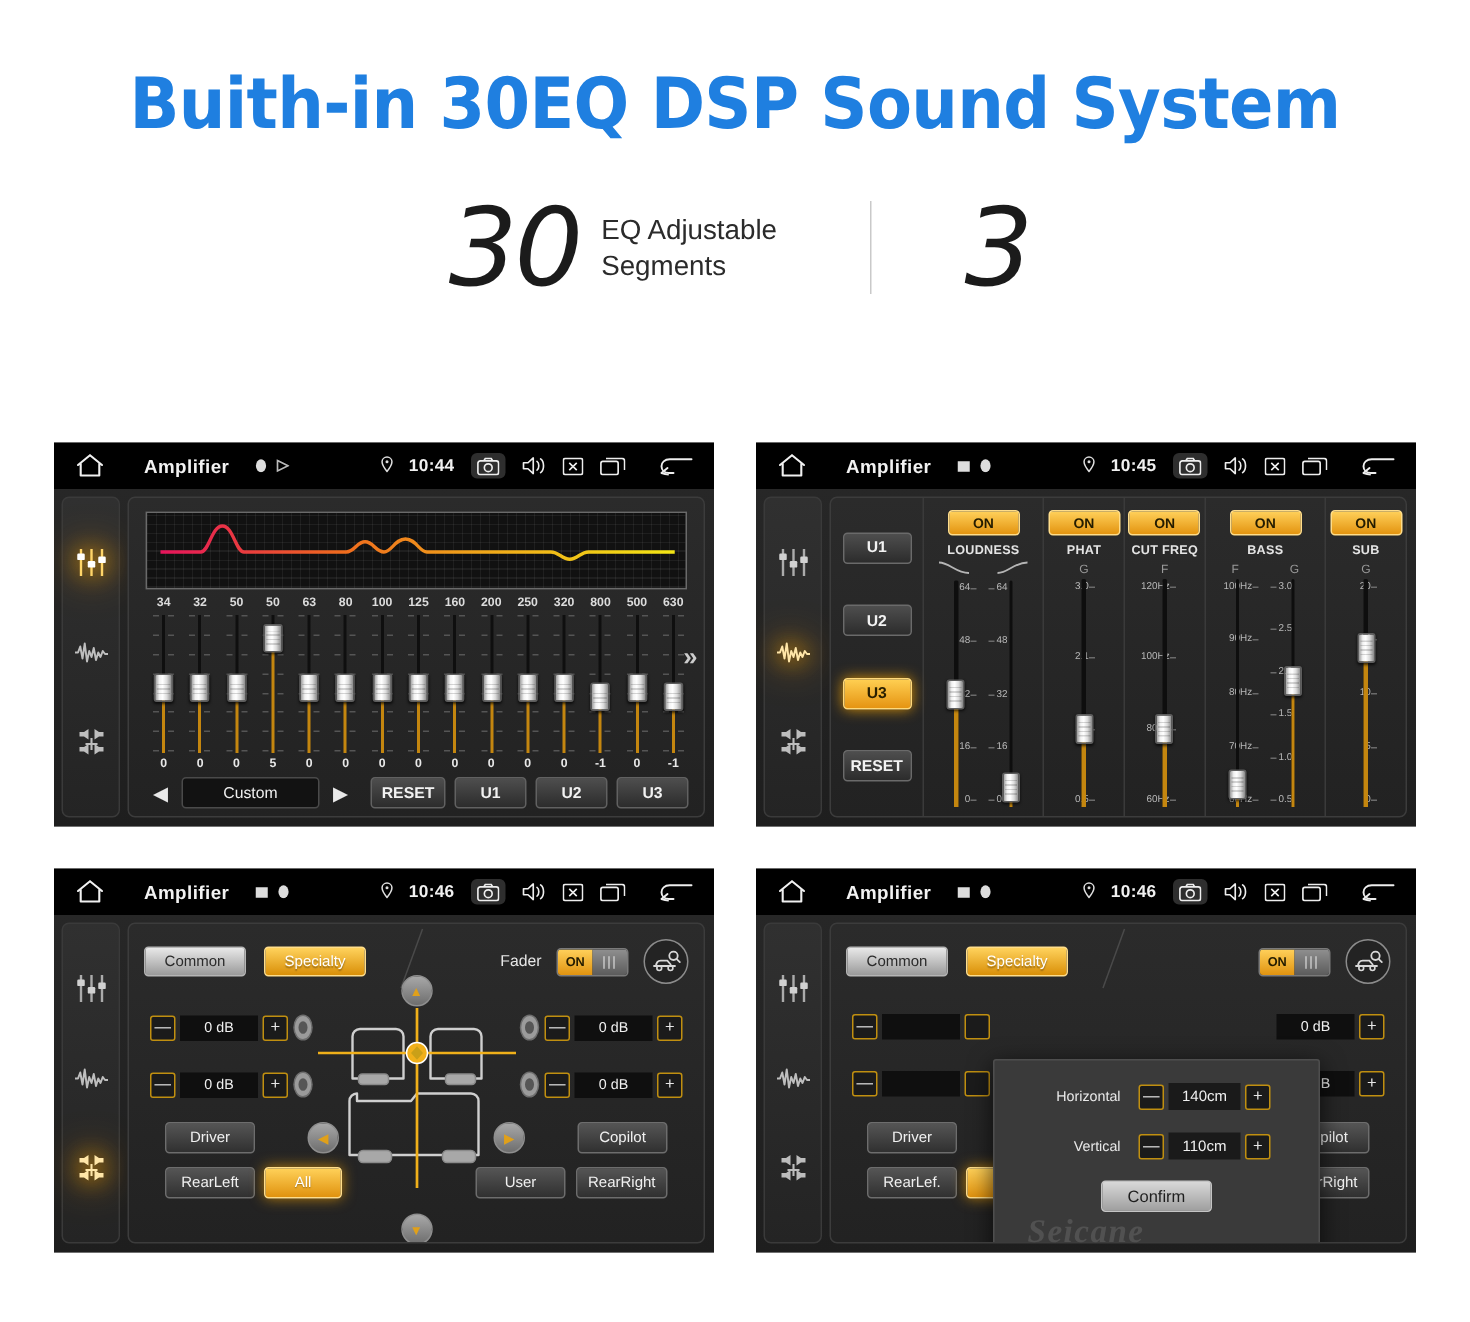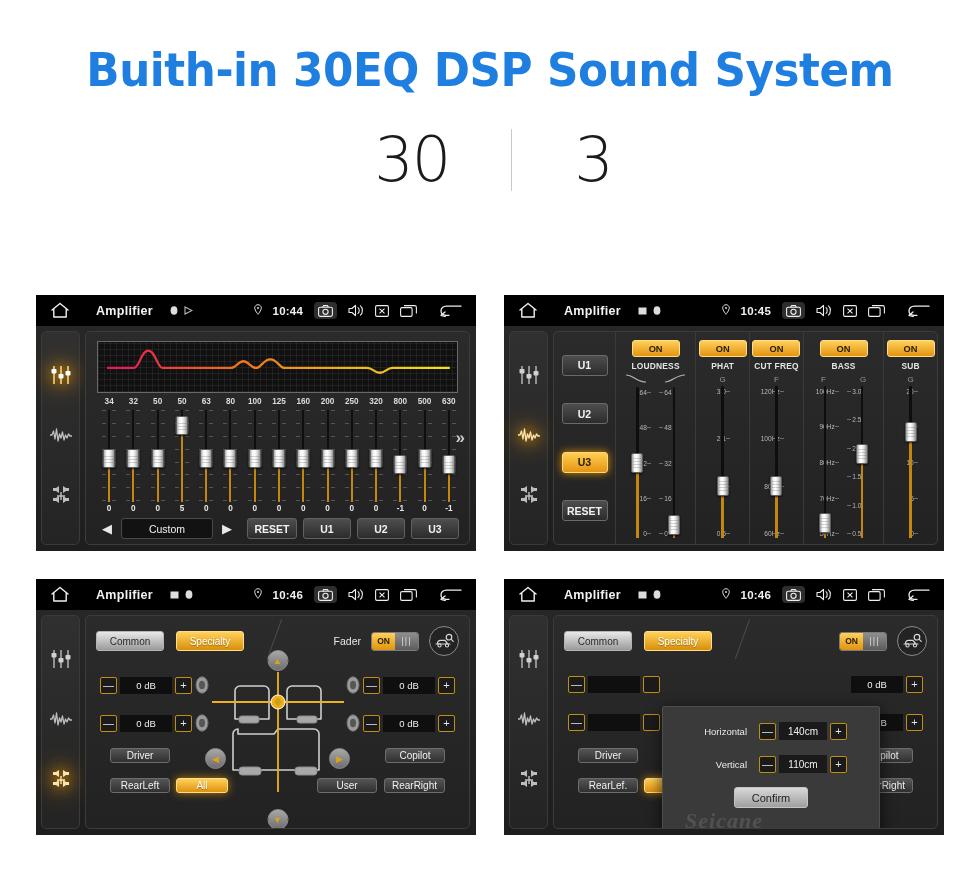--- a/index.html
+++ b/index.html
@@ -27,25 +27,26 @@
   .stats-row {
     display: flex;
     justify-content: center;
     align-items: center;
     margin-top: 32px;
     gap: 0px;
   }
   .stat { display: flex; align-items: center; gap: 14px; }
   .stat-num {
     font-family: "DejaVu Sans", sans-serif;
-    font-size: 62px;
+    font-size: 72px;
     font-weight: 300;
     color: #1b1b1b;
     line-height: 1;
     letter-spacing: -2px;
+    font-style: italic;
   }
   .stat-text {
     font-size: 18.5px;
     color: #2b2b2b;
     line-height: 1.32;
     font-weight: 400;
   }
   .stat-divider {
     width: 1px;
     height: 62px;
@@ -338,21 +339,21 @@
     background: #1b1b1b; color: #e7e7e7; font-size: 11px; line-height: 1;
     display: flex; align-items: center; justify-content: center;
   }
   .st-val {
     width: 52px; height: 17px; background: #0f0f0f;
     color: #f0f0f0; font-size: 9.5px;
     display: flex; align-items: center; justify-content: center;
   }
   .spk { width: 14px; height: 18px; }
   .sq-btn {
-    position: absolute; height: 15px; min-width: 60px; padding: 0 7px;
+    position: absolute; height: 21px; min-width: 60px; padding: 0 7px;
     background: linear-gradient(180deg,#555,#303030);
     border: 1px solid #6d6d6d; border-radius: 3px;
     color: #f0f0f0; font-size: 10px;
     display: flex; align-items: center; justify-content: center;
   }
   .sq-btn.on {
     background: linear-gradient(180deg,#ffd159,#e0920e);
     border-color: #ffdd8a; color: #fff;
     box-shadow: 0 0 9px rgba(245,163,0,.7);
     text-shadow: 0 1px 1px rgba(0,0,0,.35);
@@ -405,20 +406,24 @@
   }
 </style>
 </head>
 <body>
 
 <div class="hero-title">Buith-in 30EQ DSP Sound System</div>
 
 <div class="stats-row">
   <div class="stat stat-left">
     <div class="stat-num">30</div>
+    <div class="stat-text">
+      <div>EQ Adjustable</div>
+      <div>Segments</div>
+    </div>
   </div>
   <div class="stat-divider"></div>
   <div class="stat">
     <div class="stat-num">3</div>
     <div class="stat-text">
     </div>
   </div>
 </div>
 
 <div class="screens">

